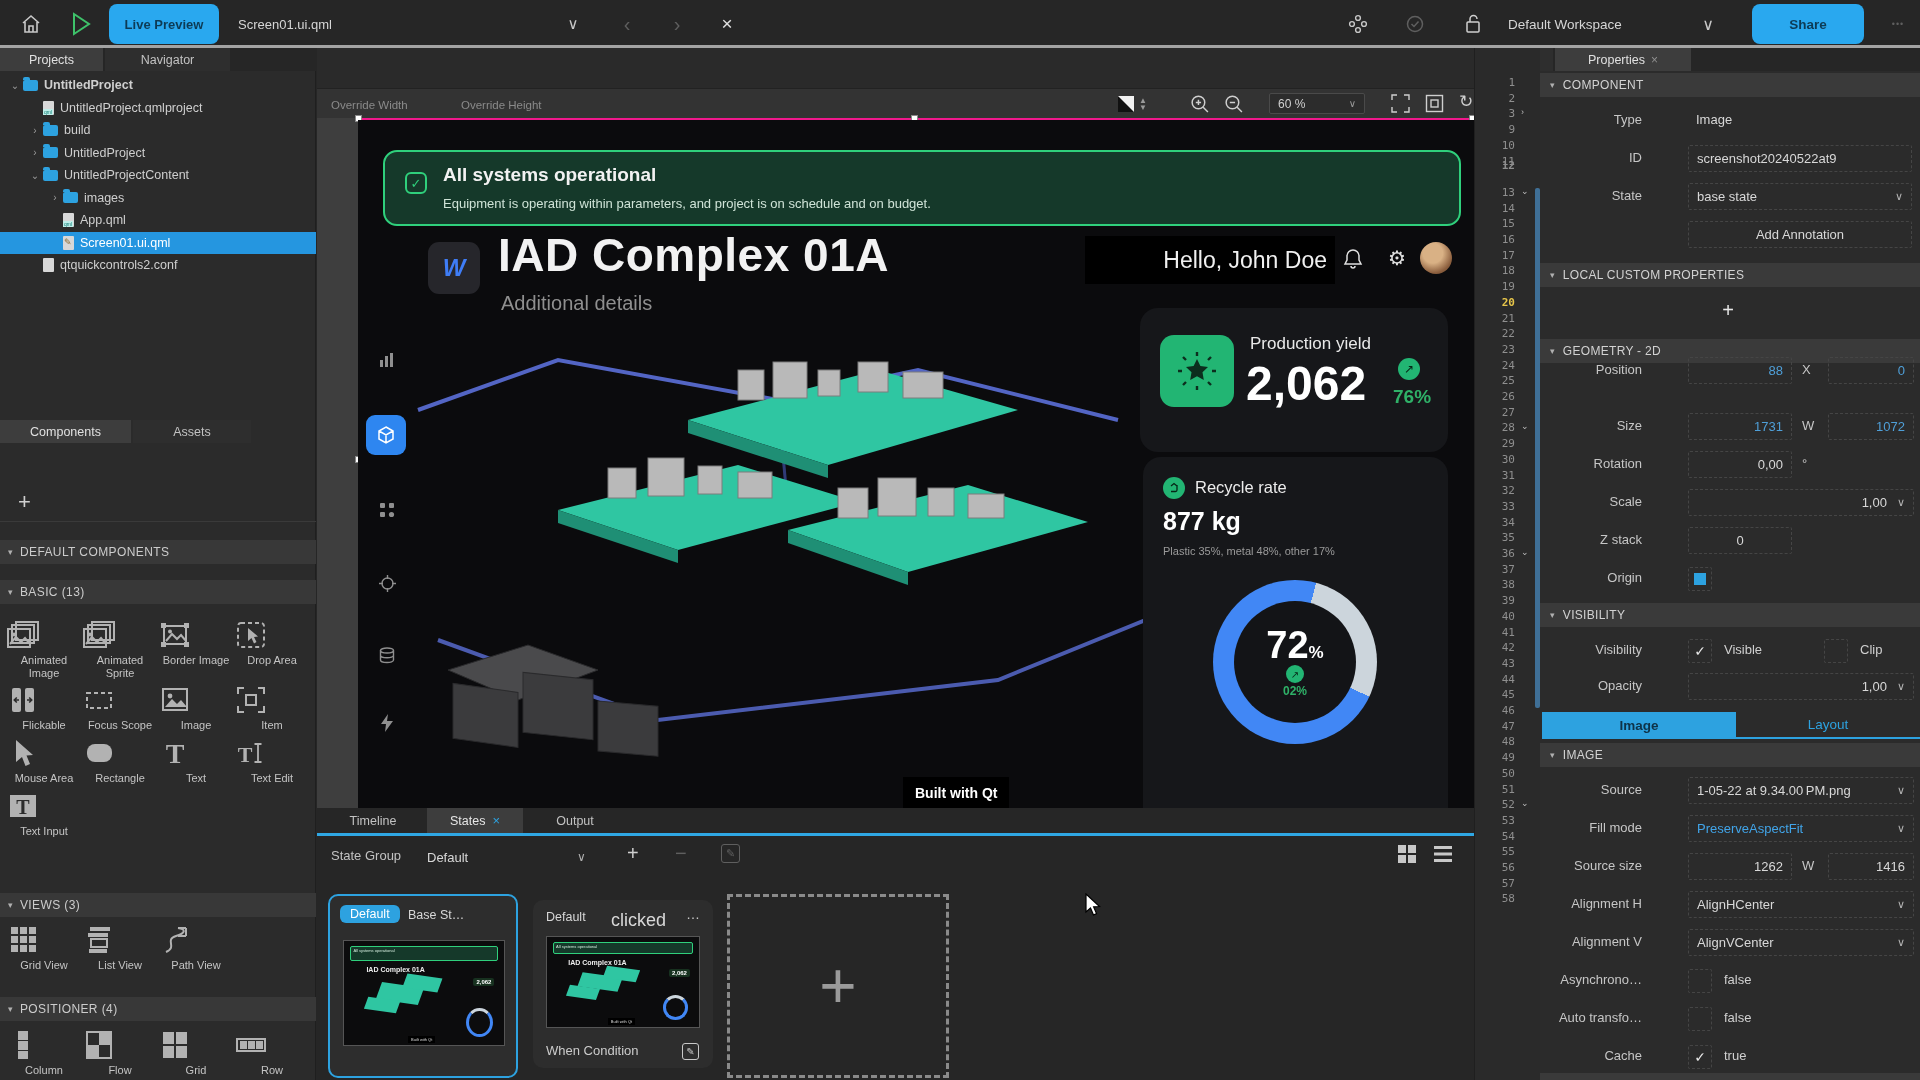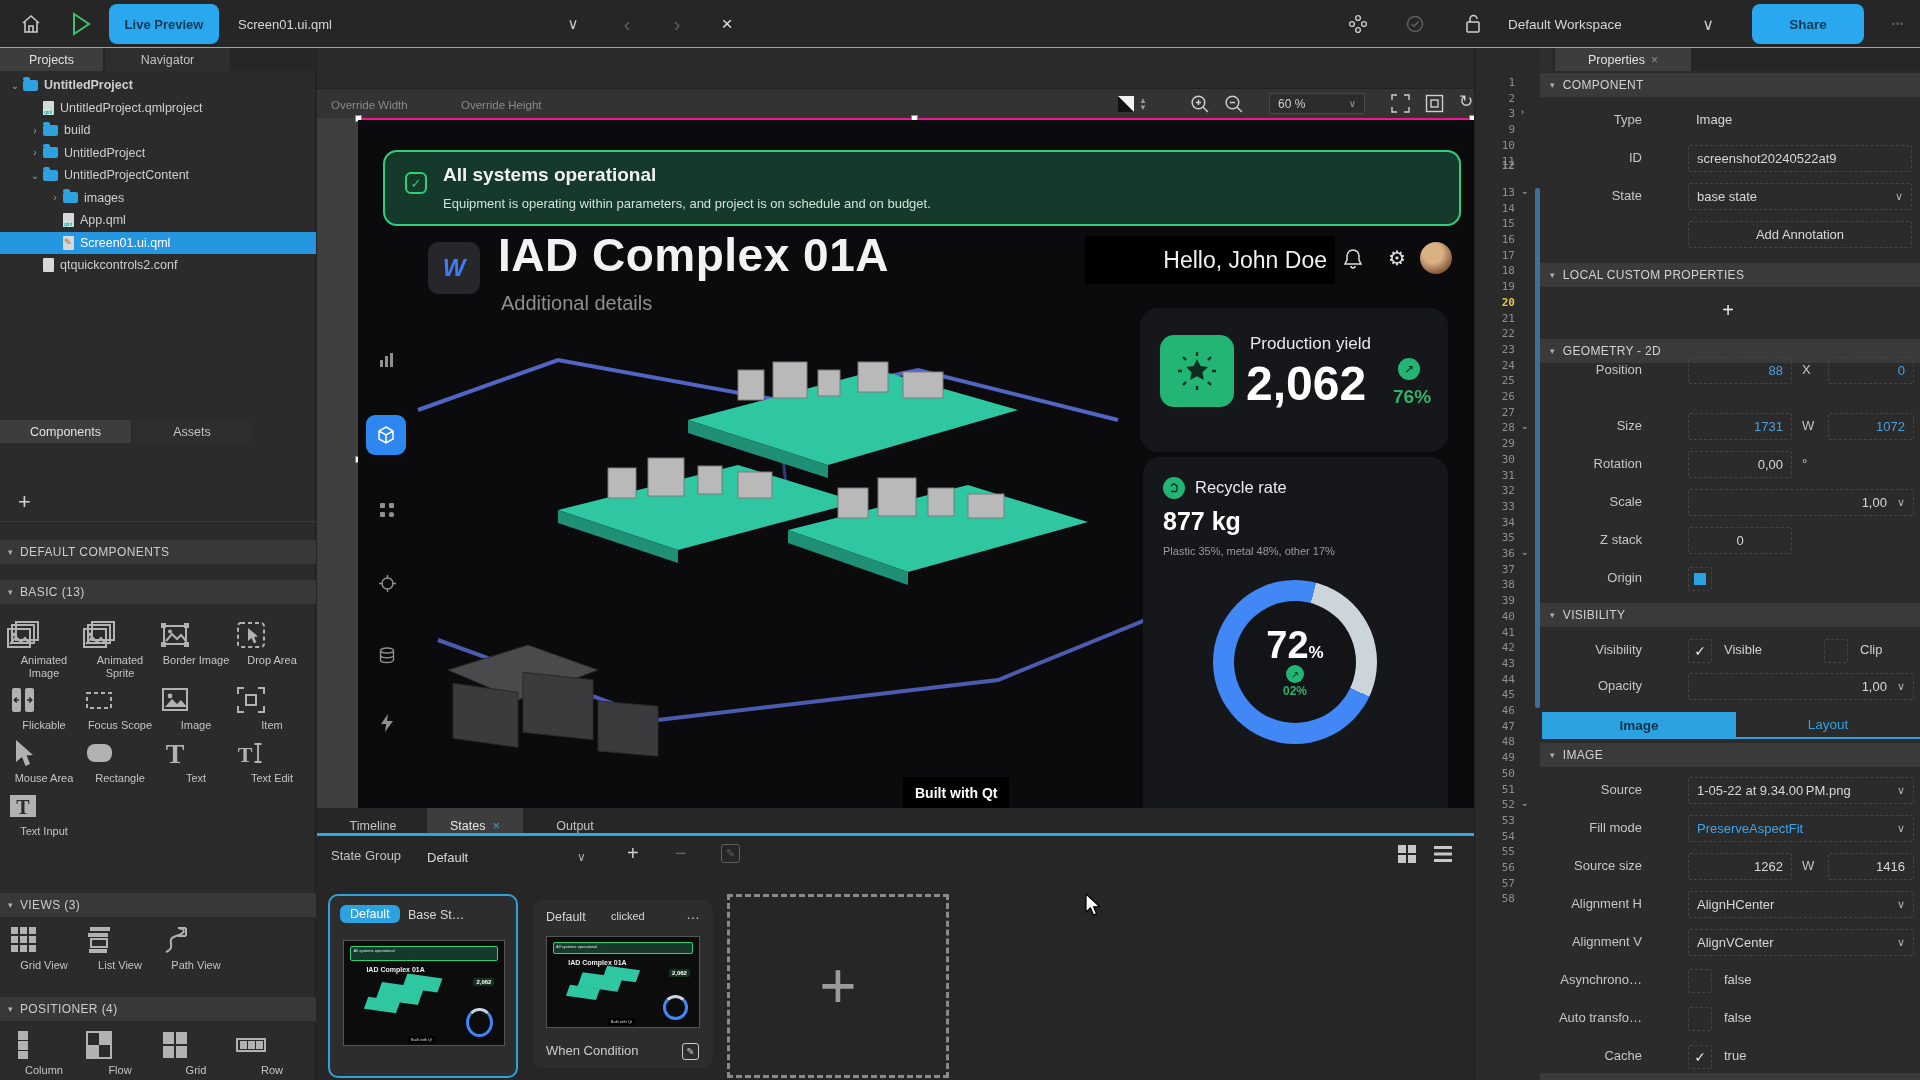--- a/index.html
+++ b/index.html
@@ -2,21 +2,21 @@
 <html><head>
 <meta charset="utf-8">
 <style>
   * { margin:0; padding:0; box-sizing:border-box; }
   html,body { background:#1a1a1a; }
   body { font-family:"Liberation Sans", sans-serif; }
   .app { position:relative; width:1920px; height:1080px; background:#262626; overflow:hidden; color:#d0d0d0; }
   .abs { position:absolute; }
 
   
-  .topbar { position:absolute; left:0; top:0; width:1920px; height:48px; background:#262626; border-bottom:1px solid #a3a3a3; }
+  .topbar { position:absolute; left:0; top:0; width:1920px; height:48px; background:#262626; border-bottom:3px solid #a3a3a3; }
   .tb-icon { position:absolute; top:0; height:48px; display:flex; align-items:center; justify-content:center; color:#c8c8c8; }
   .btn-blue { background:#29a8ef; border-radius:8px; color:#0d3b55; font-weight:bold; display:flex; align-items:center; justify-content:center; }
   .dim { color:#5f5f5f; }
 
   
   .tab { position:absolute; top:48px; height:23px; display:flex; align-items:center; justify-content:center; font-size:12.5px; color:#c2c2c2; background:#2e2e2e; gap:6px; }
   .tab.active { background:#3d3d3d; color:#e0e0e0; }
   .tab .x { color:#8f8f8f; font-size:12px; }
 
   
@@ -49,21 +49,21 @@
   .banner { position:absolute; left:25px; top:30px; width:1078px; height:76px; background:#15392a; border:2px solid #2fd07c; border-radius:14px; }
   .b-ic { position:absolute; left:20px; top:20px; width:22px; height:22px; border:2px solid #2fd07c; border-radius:6px; color:#2fd07c; font-size:13px; display:flex; align-items:center; justify-content:center; }
   .cardd { background:#16171a; border-radius:18px; position:absolute; }
   .gtile { background:#22b573; border-radius:14px; position:absolute; display:flex; align-items:center; justify-content:center; }
   .donut { position:absolute; width:164px; height:164px; border-radius:50%; background:conic-gradient(from 15deg, #ccd5dc 0 100deg, #4187f5 100deg 360deg); }
   .donut::before { content:""; position:absolute; inset:21px; border-radius:50%; background:#131417; }
   .sb-ic { position:absolute; left:14px; width:30px; height:30px; color:#8f8f8f; font-size:17px; display:flex; align-items:center; justify-content:center; }
 
   
   .bottom { position:absolute; left:317px; top:808px; width:1157px; height:272px; background:#262626; }
-  .btab { position:absolute; top:0; height:25px; display:flex; align-items:flex-end; justify-content:center; gap:7px; font-size:12.5px; color:#c2c2c2; }
+  .btab { position:absolute; top:0; height:25px; display:flex; align-items:center; justify-content:center; gap:7px; font-size:12.5px; color:#c2c2c2; }
   .btab.active { background:#3d3d3d; color:#e6e6e6; }
   .blueline { position:absolute; left:0; top:25px; width:1157px; height:3px; background:#2fa7e4; }
   .scard { position:absolute; background:#2d2d2d; border-radius:10px; }
   .chip { border-radius:6px; padding:2px 10px; font-size:12.5px; }
   .chip.blue { background:#2da2e0; color:#fff; }
   .mini { position:absolute; background:#0c0c0d; border:1px solid #555; overflow:hidden; }
   .mini .mbanner { position:absolute; left:4%; top:5%; width:92%; height:14%; background:#15392a; border:1px solid #2fd07c; border-radius:2px; font-size:4px; color:#cfe9da; padding:1px 2px; overflow:hidden; }
   .mini .mtitle { position:absolute; left:14%; top:24%; font-size:7px; font-weight:bold; color:#eee; white-space:nowrap; }
   .mini .mchip { position:absolute; right:6%; top:36%; background:#17311f; color:#fff; font-size:6px; padding:1px 3px; border-radius:2px; }
   .mini .mchip b { color:#fff; }
@@ -688,21 +688,21 @@
         <div class="blob" style="left:22%;top:42%;width:26%;height:16%;"></div>
         <div class="blob" style="left:38%;top:34%;width:22%;height:13%;"></div>
         <div class="blob" style="left:14%;top:56%;width:20%;height:12%;"></div>
         <div class="mdonut" style="right:7%;bottom:8%;"></div>
         <div class="mbadge">Built with Qt</div>
       </div>
     </div>
 
     <div class="scard" style="left:216px;top:92px;width:180px;height:168px;">
       <span style="position:absolute;left:13px;top:10px;font-size:12.5px;color:#d8d8d8;">Default</span>
-      <span style="position:absolute;left:78px;top:10px;font-size:11px;color:#d8d8d8;">clicked</span>
+      <span style="position:absolute;left:78px;top:10px;font-size:18px;color:#d8d8d8;">clicked</span>
       <span style="position:absolute;right:12px;top:6px;font-size:14px;color:#c8c8c8;letter-spacing:1px;">…</span>
       <div class="mini" style="left:13px;top:36px;width:154px;height:92px;">
         <div class="mbanner">All systems operational</div>
         <div class="mtitle">IAD Complex 01A</div>
         <div class="mchip"><b>2,062</b></div>
         <div class="blob" style="left:22%;top:42%;width:26%;height:16%;"></div>
         <div class="blob" style="left:38%;top:34%;width:22%;height:13%;"></div>
         <div class="blob" style="left:14%;top:56%;width:20%;height:12%;"></div>
         <div class="mdonut" style="right:7%;bottom:8%;"></div>
         <div class="mbadge">Built with Qt</div>

